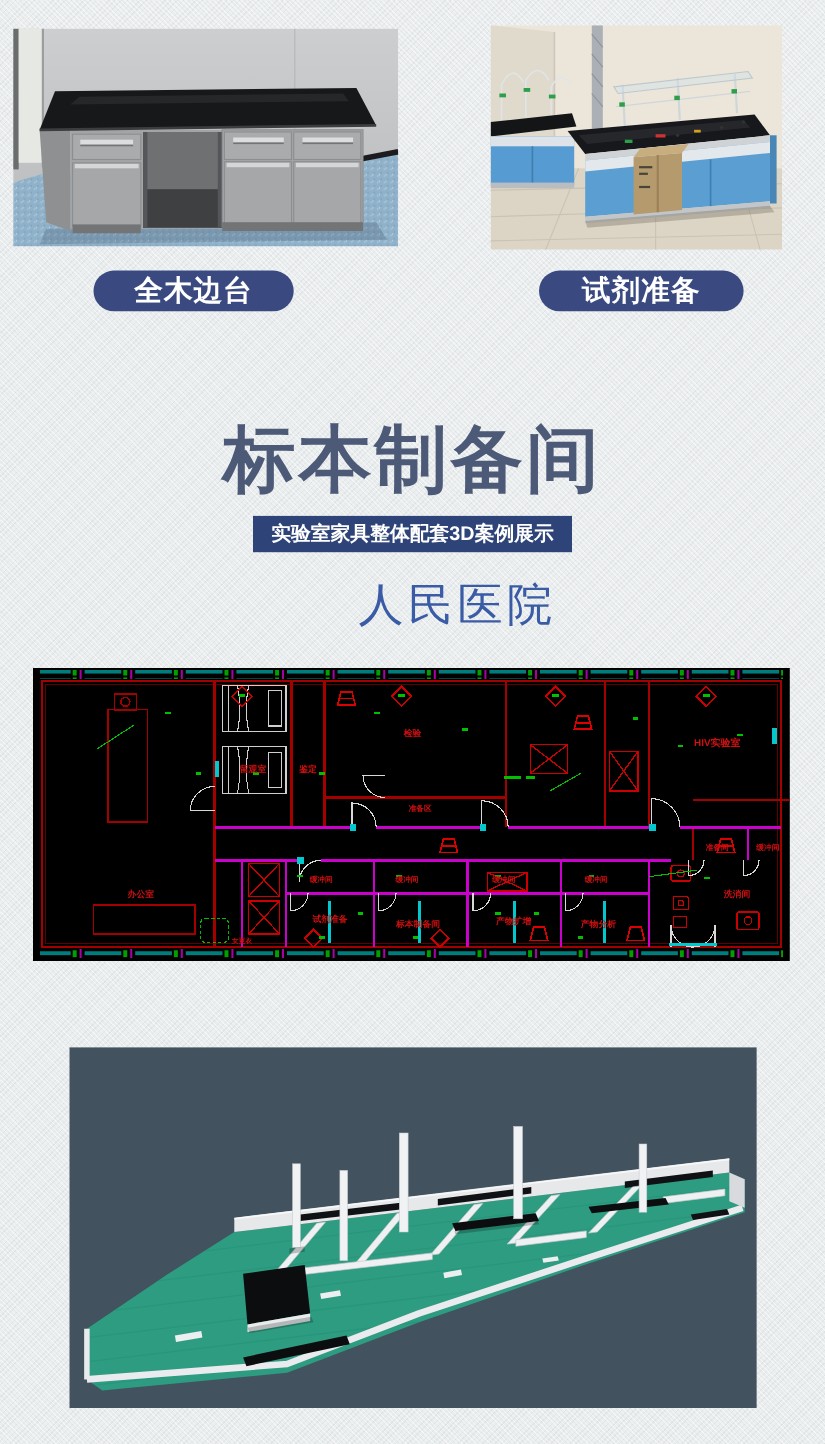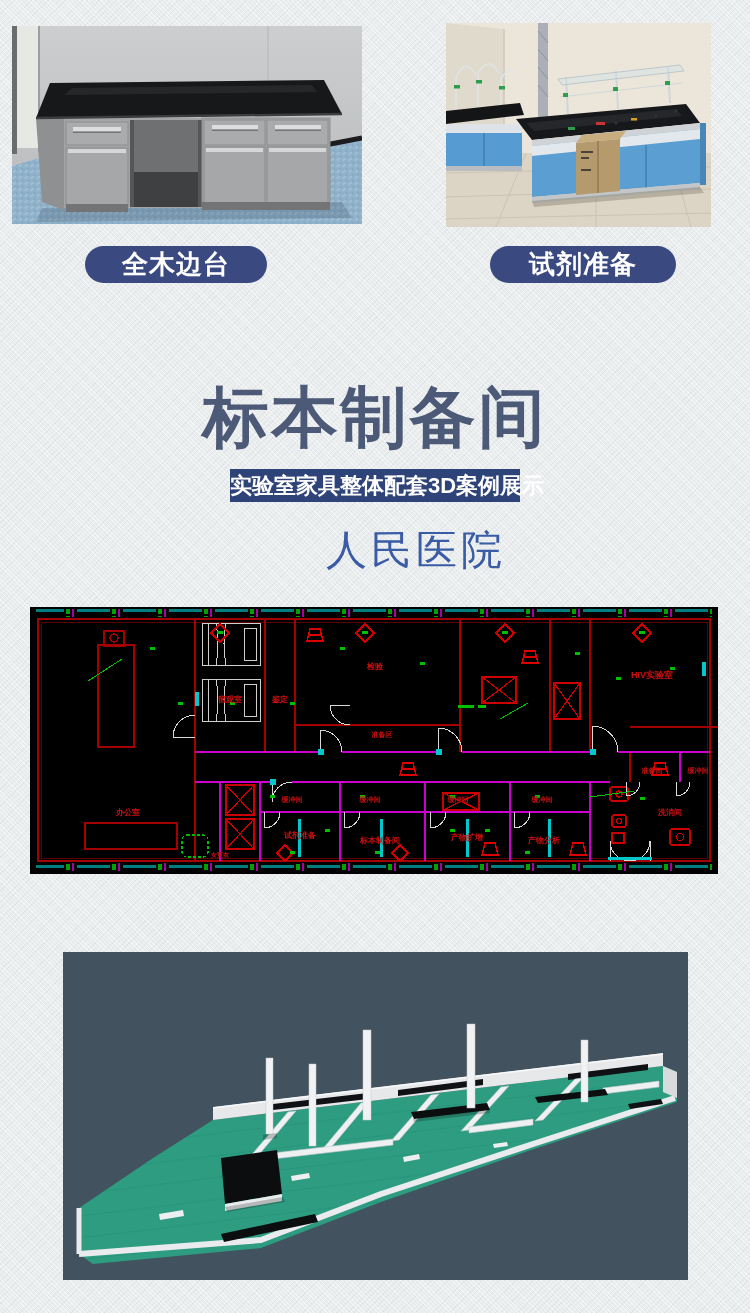--- a/index.html
+++ b/index.html
@@ -37,21 +37,21 @@
     color:#4c5977;
     letter-spacing:3px;
     line-height:1;
   }
   .subtitle-bar{
     left:50%;
     transform:translateX(-50%);
     background:#2e4378;
     color:#ffffff;
     width:290px;height:33px;
-    font-size:22px;font-weight:bold;
+    font-size:18px;font-weight:bold;
     text-align:center;line-height:33px;
     white-space:nowrap;
   }
   .case-title{
     width:750px;
     text-align:center;
     font-size:41px;
     color:#3a5ba5;
     letter-spacing:4px;
     line-height:1;

